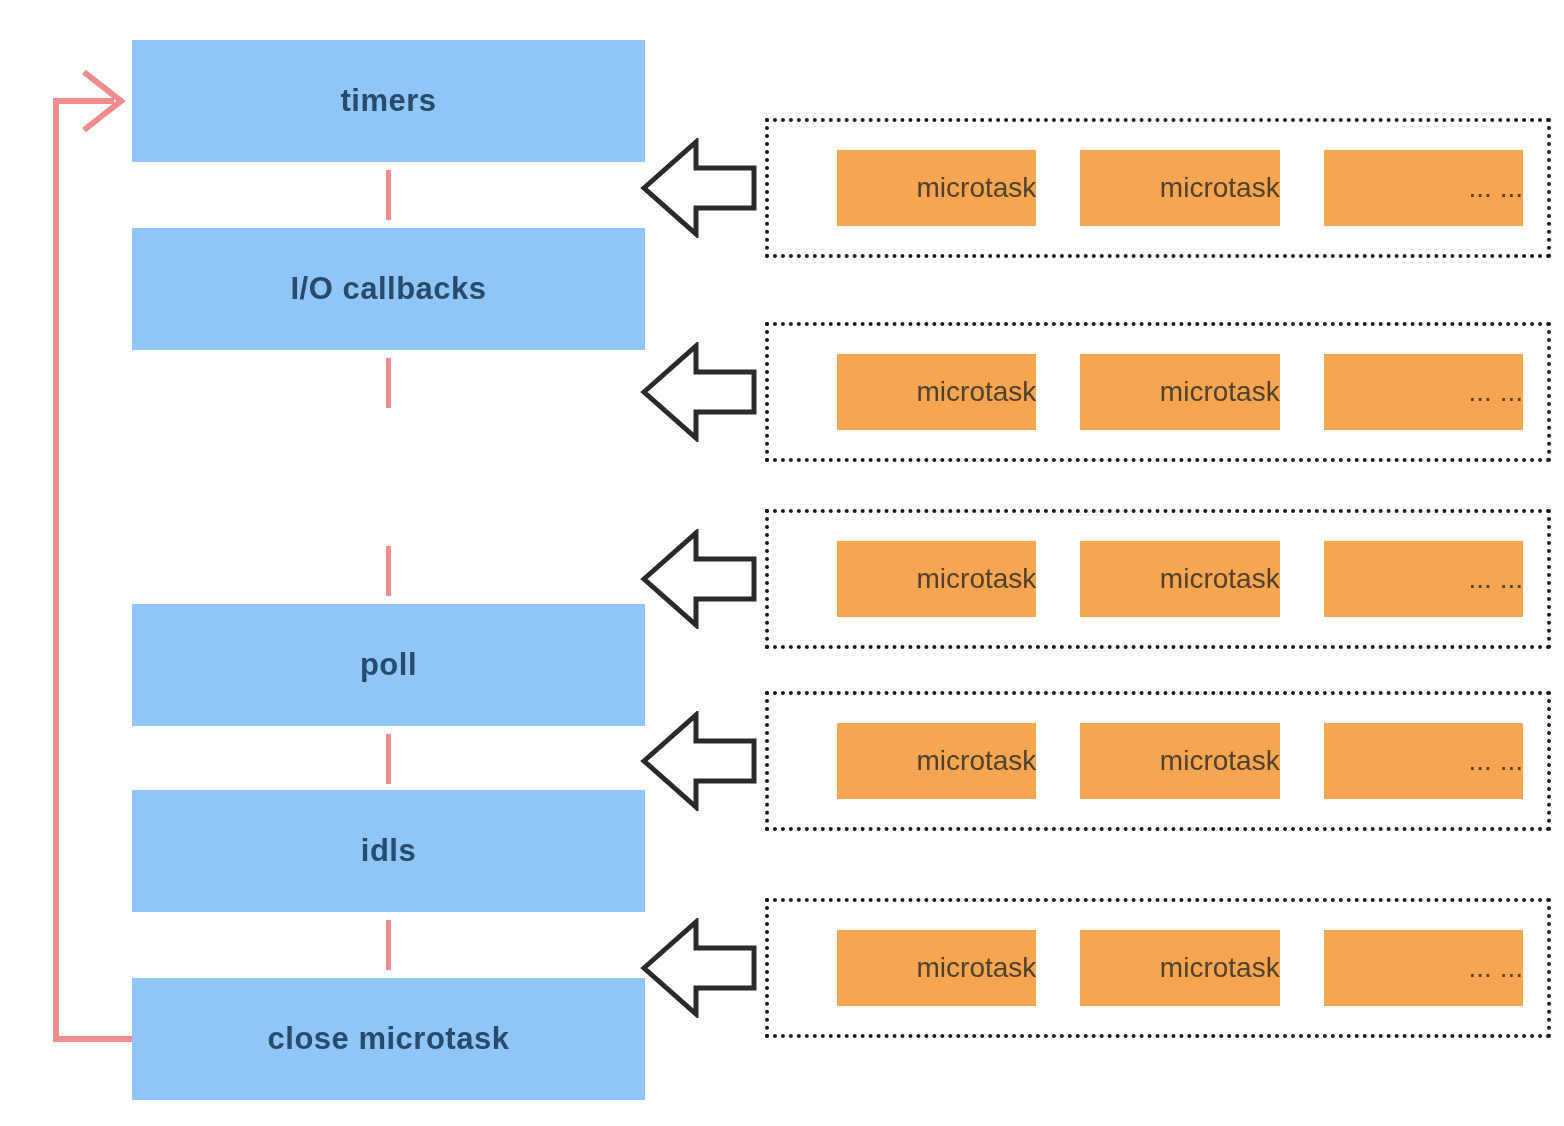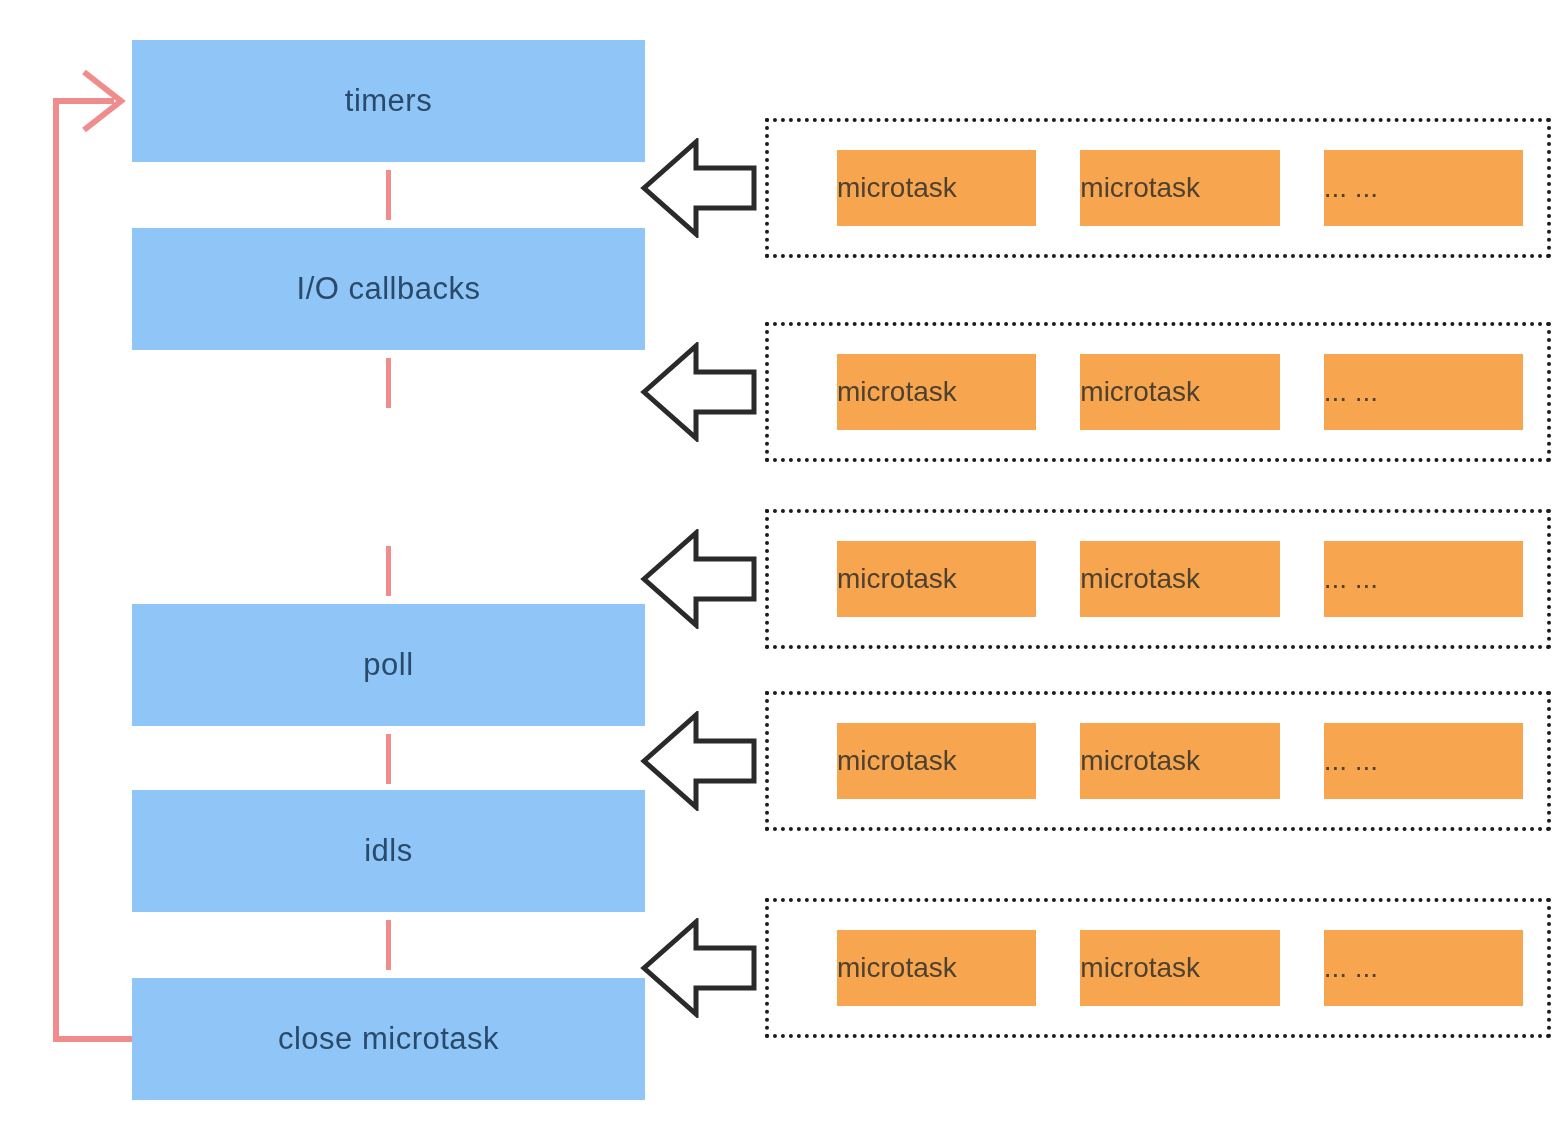--- a/index.html
+++ b/index.html
@@ -18,20 +18,21 @@
   
   .phase {
     position: absolute;
     left: 132px;
     width: 513px;
     height: 122px;
     background: #8fc6f7;
     display: flex;
     align-items: center;
     justify-content: center;
+    font-weight: bold;
   }
   .phase-label {
     color: #2a4a6b;
     font-size: 31px;
     letter-spacing: 0.5px;
   }
   
   .connector {
     position: absolute;
     left: 386px;
@@ -67,21 +68,21 @@
     justify-content: space-between;
     padding: 0 24px;
     box-sizing: content-box;
   }
   .task-box {
     width: 215px;
     height: 76px;
     background: #f7a64f;
     display: flex;
     align-items: center;
-    justify-content: flex-start;
+    justify-content: flex-end;
     margin-left: 44px;
   }
   .task-label {
     color: #4e4130;
     font-size: 28px;
   }
 </style>
 </head>
 <body>
 

